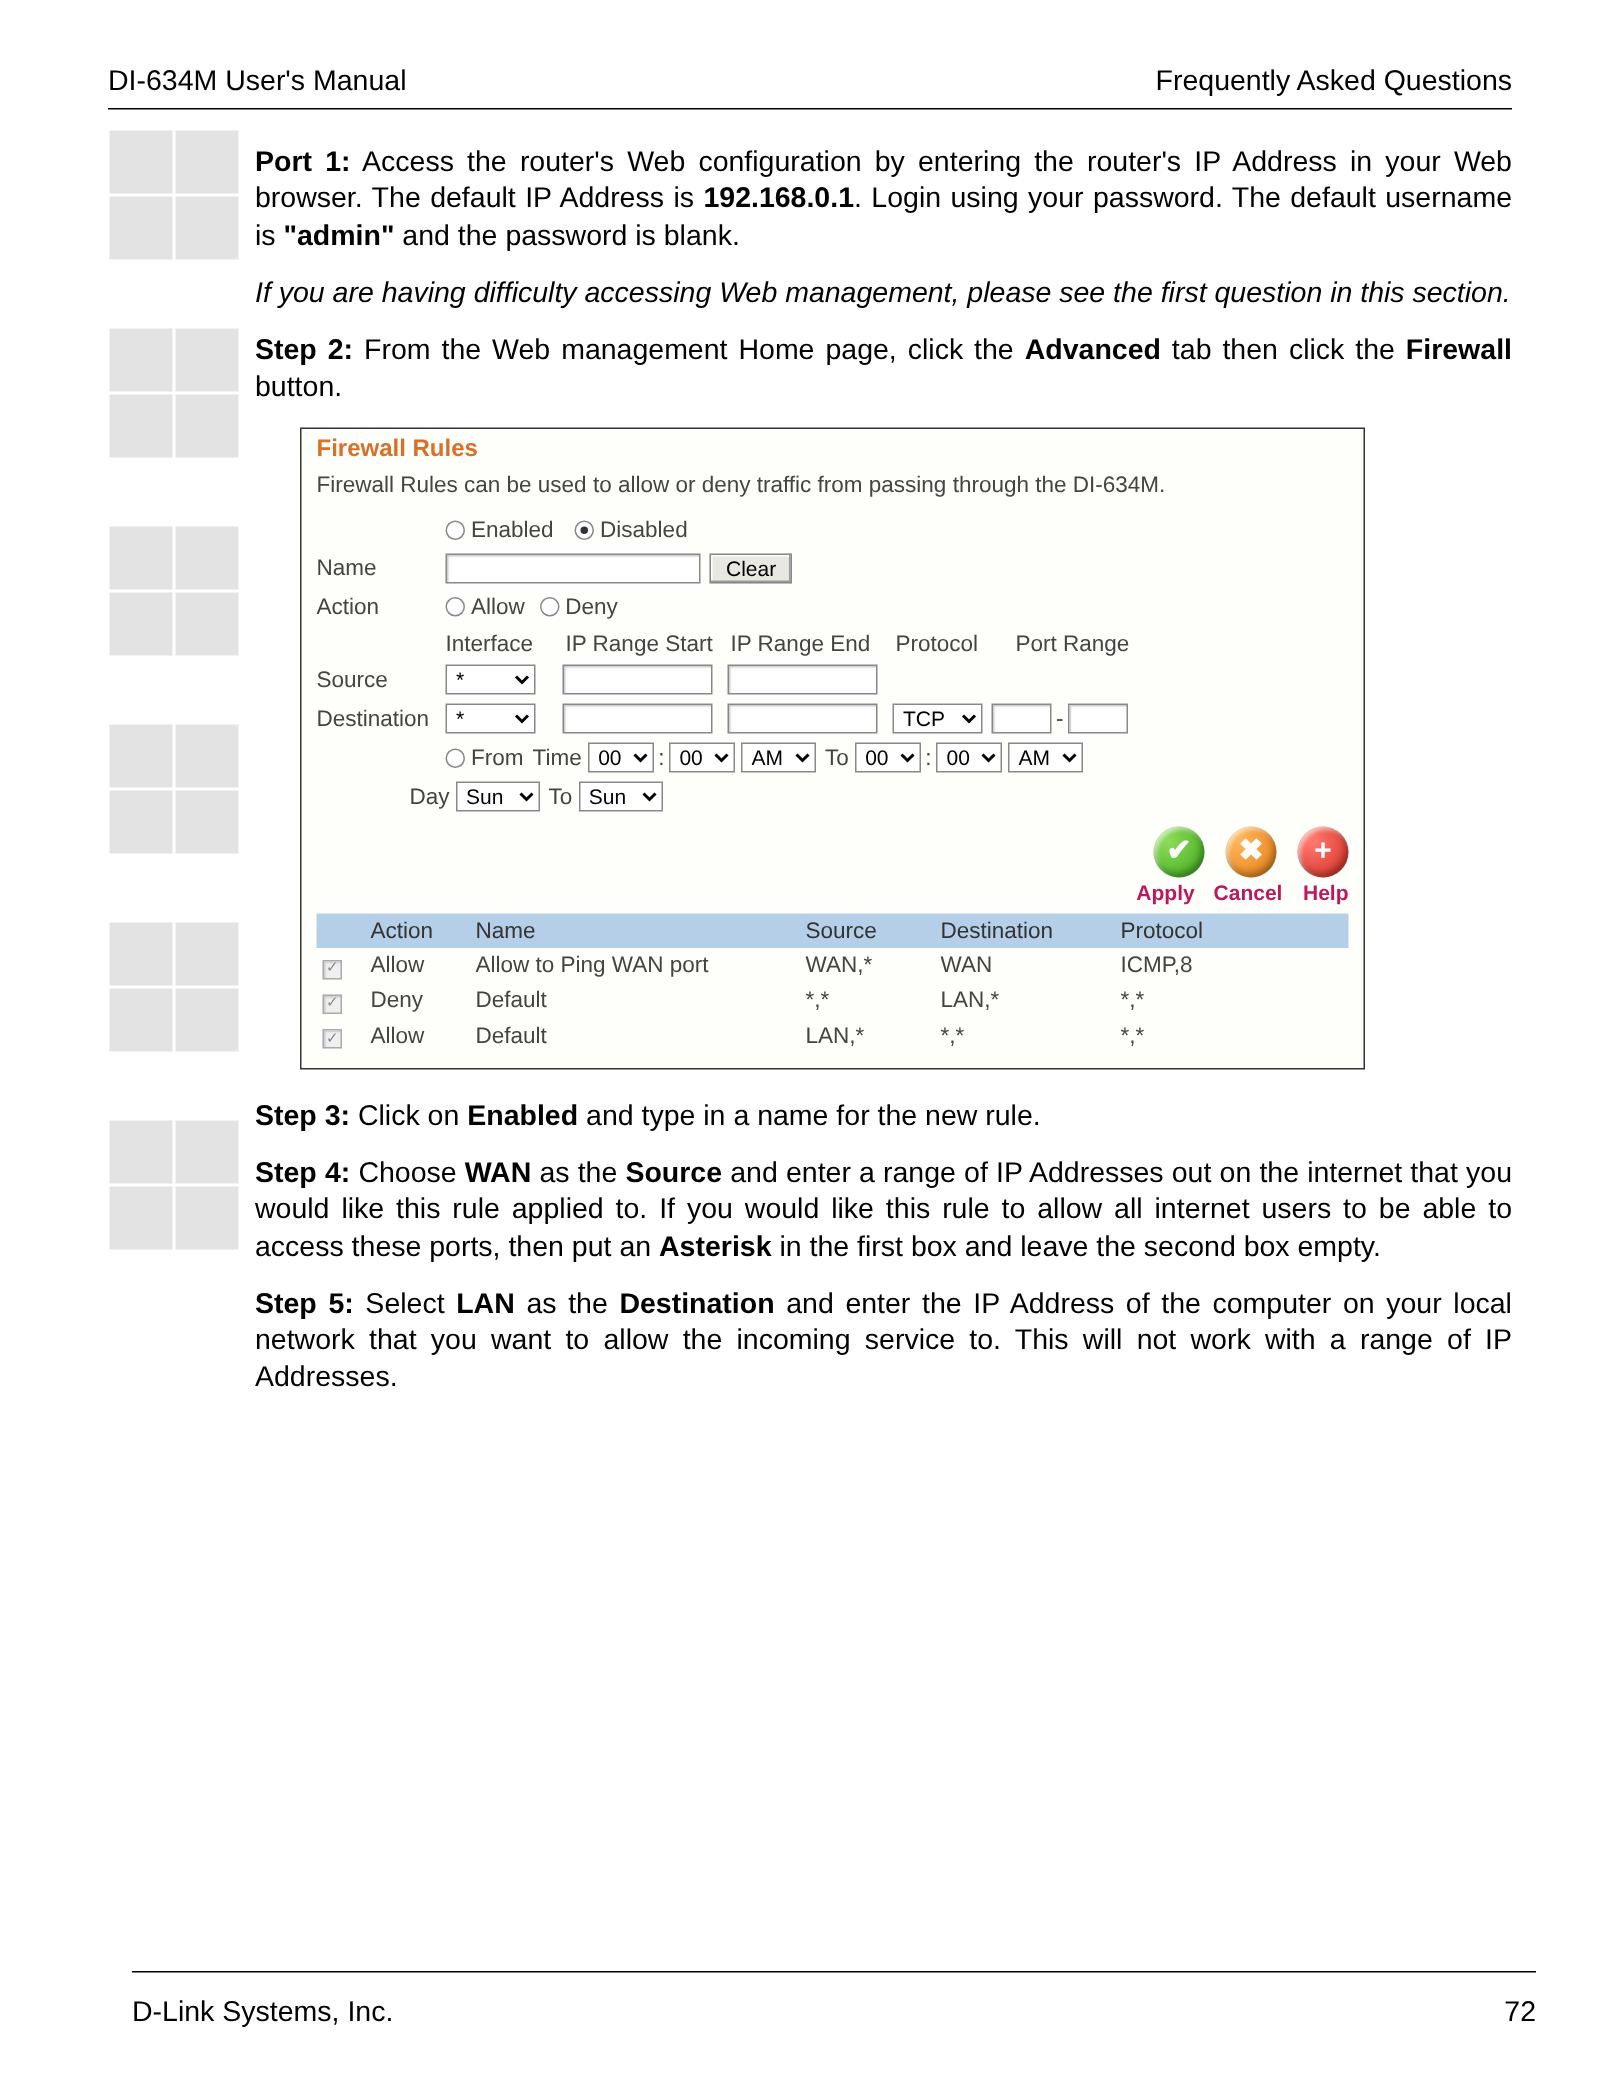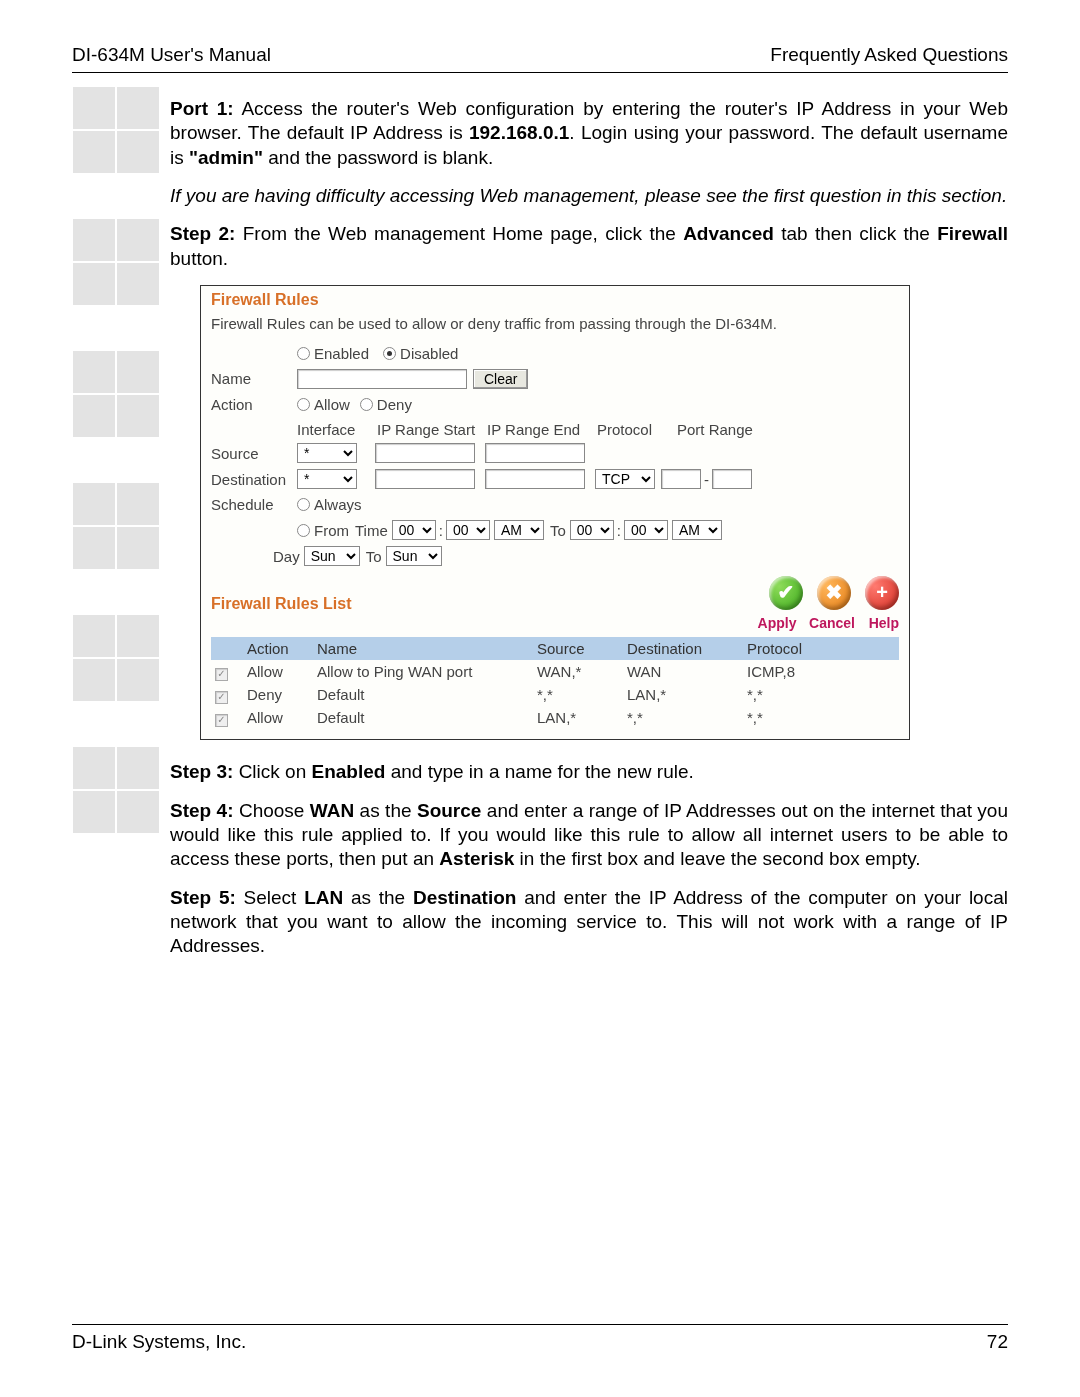--- a/index.html
+++ b/index.html
@@ -120,25 +120,25 @@
   .list-row > div:nth-child(4){ width: 90px; }
   .list-row > div:nth-child(5){ width: 120px; }
   .list-row > div:nth-child(6){ width: 80px; }
   .chk {
     width: 13px; height: 13px; border: 1px solid #aaa; background: #efefef;
     display:inline-flex; align-items:center; justify-content:center; font-size:10px; color:#888;
     box-shadow: inset 1px 1px 1px #ccc;
   }
   .footer {
     position: absolute;
-    left: 72px;
+    left: 88px;
     width: 936px;
     bottom: 44px;
     border-top: 1px solid #000;
-    padding-top: 6px;
+    padding-top: 16px;
     display: flex;
     justify-content: space-between;
     font-size: 19px;
   }
 </style>
 </head>
 <body>
 
 <div class="squares">
   <div class="sq-row">
@@ -267,25 +267,20 @@
         <span style="width:10px"></span>
         <div class="textbox" style="width:100px"></div>
         <span style="width:10px"></span>
         <select class="sel" style="width:60px"><option>TCP</option></select>
         <span style="width:6px"></span>
         <div class="textbox" style="width:40px"></div>
         <span style="padding:0 3px">-</span>
         <div class="textbox" style="width:40px"></div>
       </div>
 
-      <div class="fw-row">
-        <div class="fw-label">Schedule</div>
-        <span class="radio"></span>
-        <span>Always</span>
-      </div>
 
       <div class="fw-row" style="margin-left:86px;">
         <span class="radio"></span>
         <span>From</span>
         <span style="width:6px"></span>
         <span>Time</span>
         <span style="width:4px"></span>
         <select class="sel" style="width:44px"><option>00</option></select>
         <span style="padding:0 3px">:</span>
         <select class="sel" style="width:44px"><option>00</option></select>
@@ -309,21 +304,20 @@
         <span>To</span>
         <span style="width:4px"></span>
         <select class="sel" style="width:56px"><option>Sun</option></select>
       </div>
 
       <div class="icon-row">
         <div class="icon-circle ic-green">✔</div>
         <div class="icon-circle ic-orange">✖</div>
         <div class="icon-circle ic-red">+</div>
       </div>
-      <div class="list-title">Firewall Rules List</div>
       <div class="icon-labels">
         <span>Apply</span>
         <span>Cancel</span>
         <span>Help</span>
       </div>
 
       <div class="list-header">
         <div></div>
         <div>Action</div>
         <div>Name</div>

